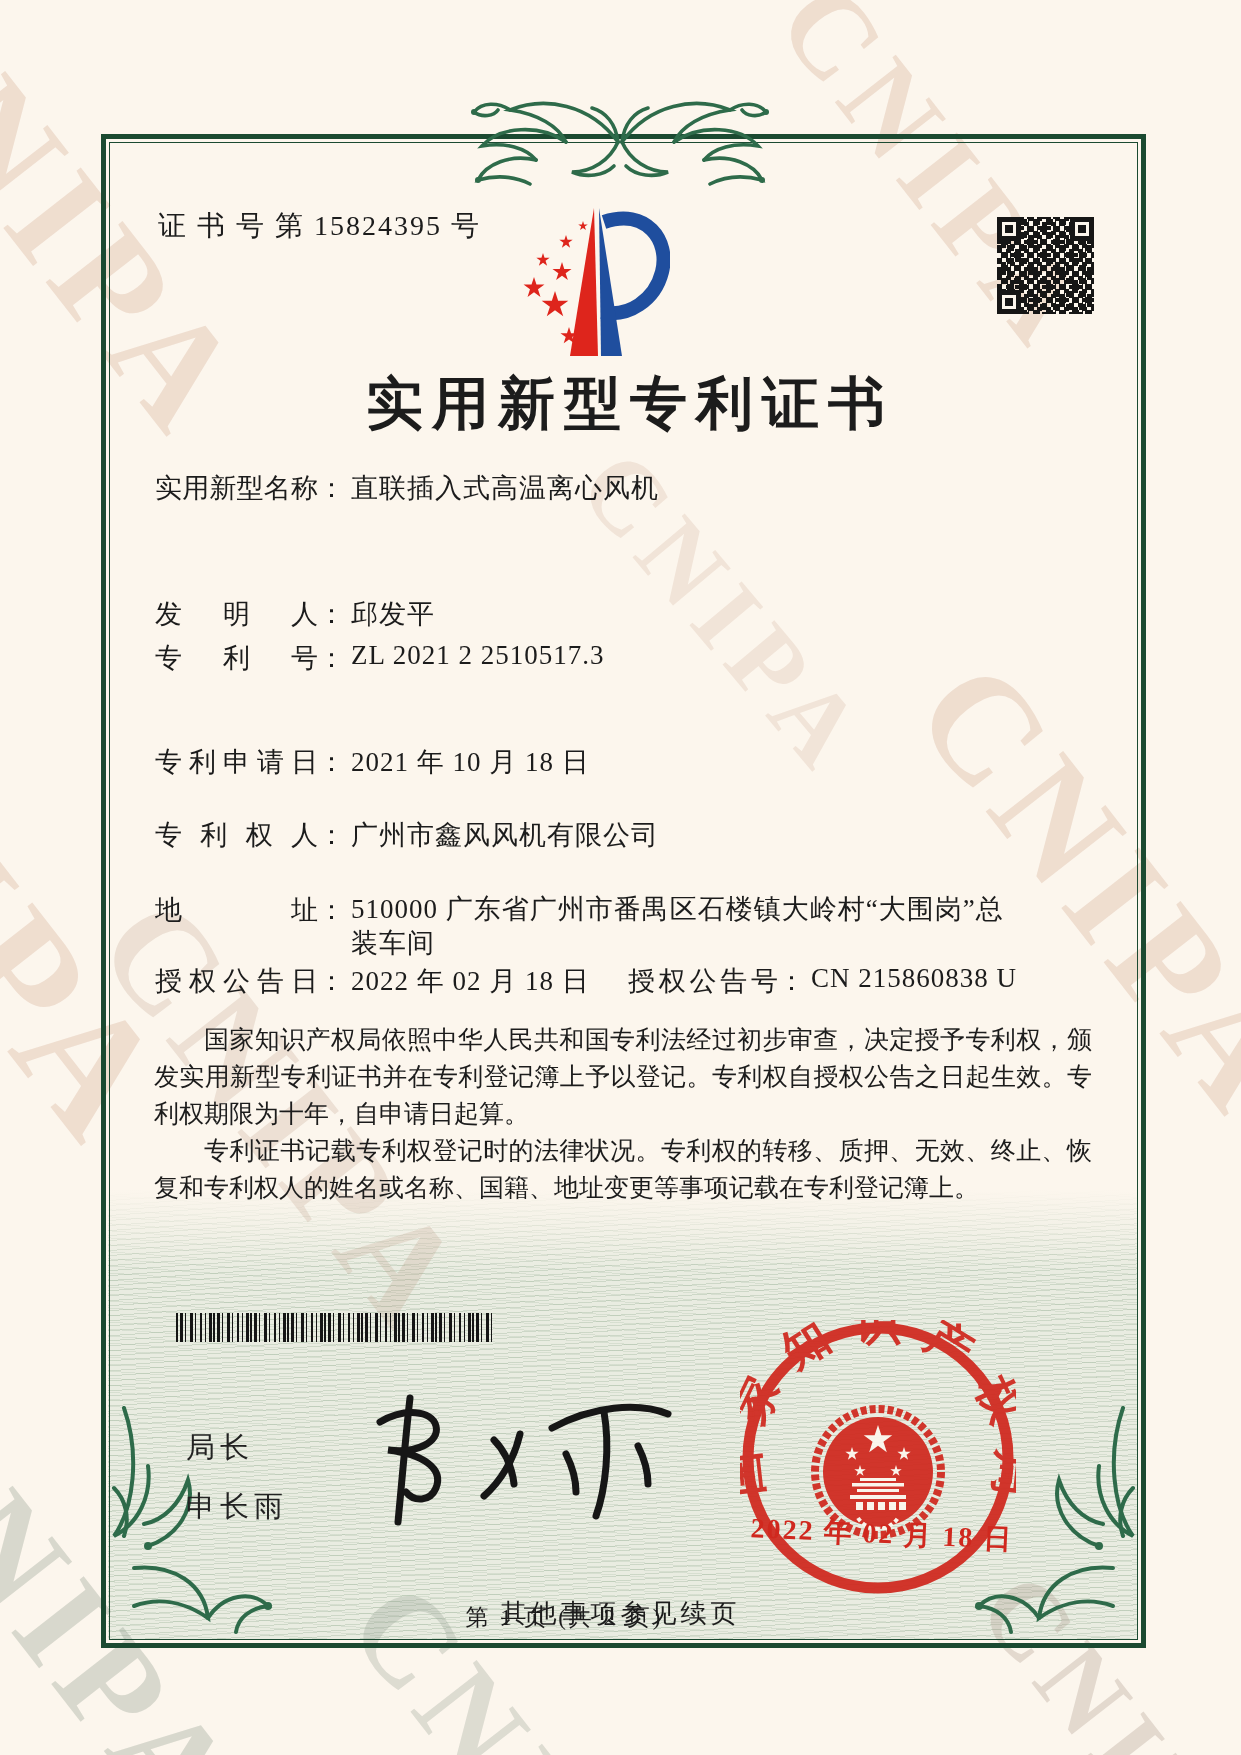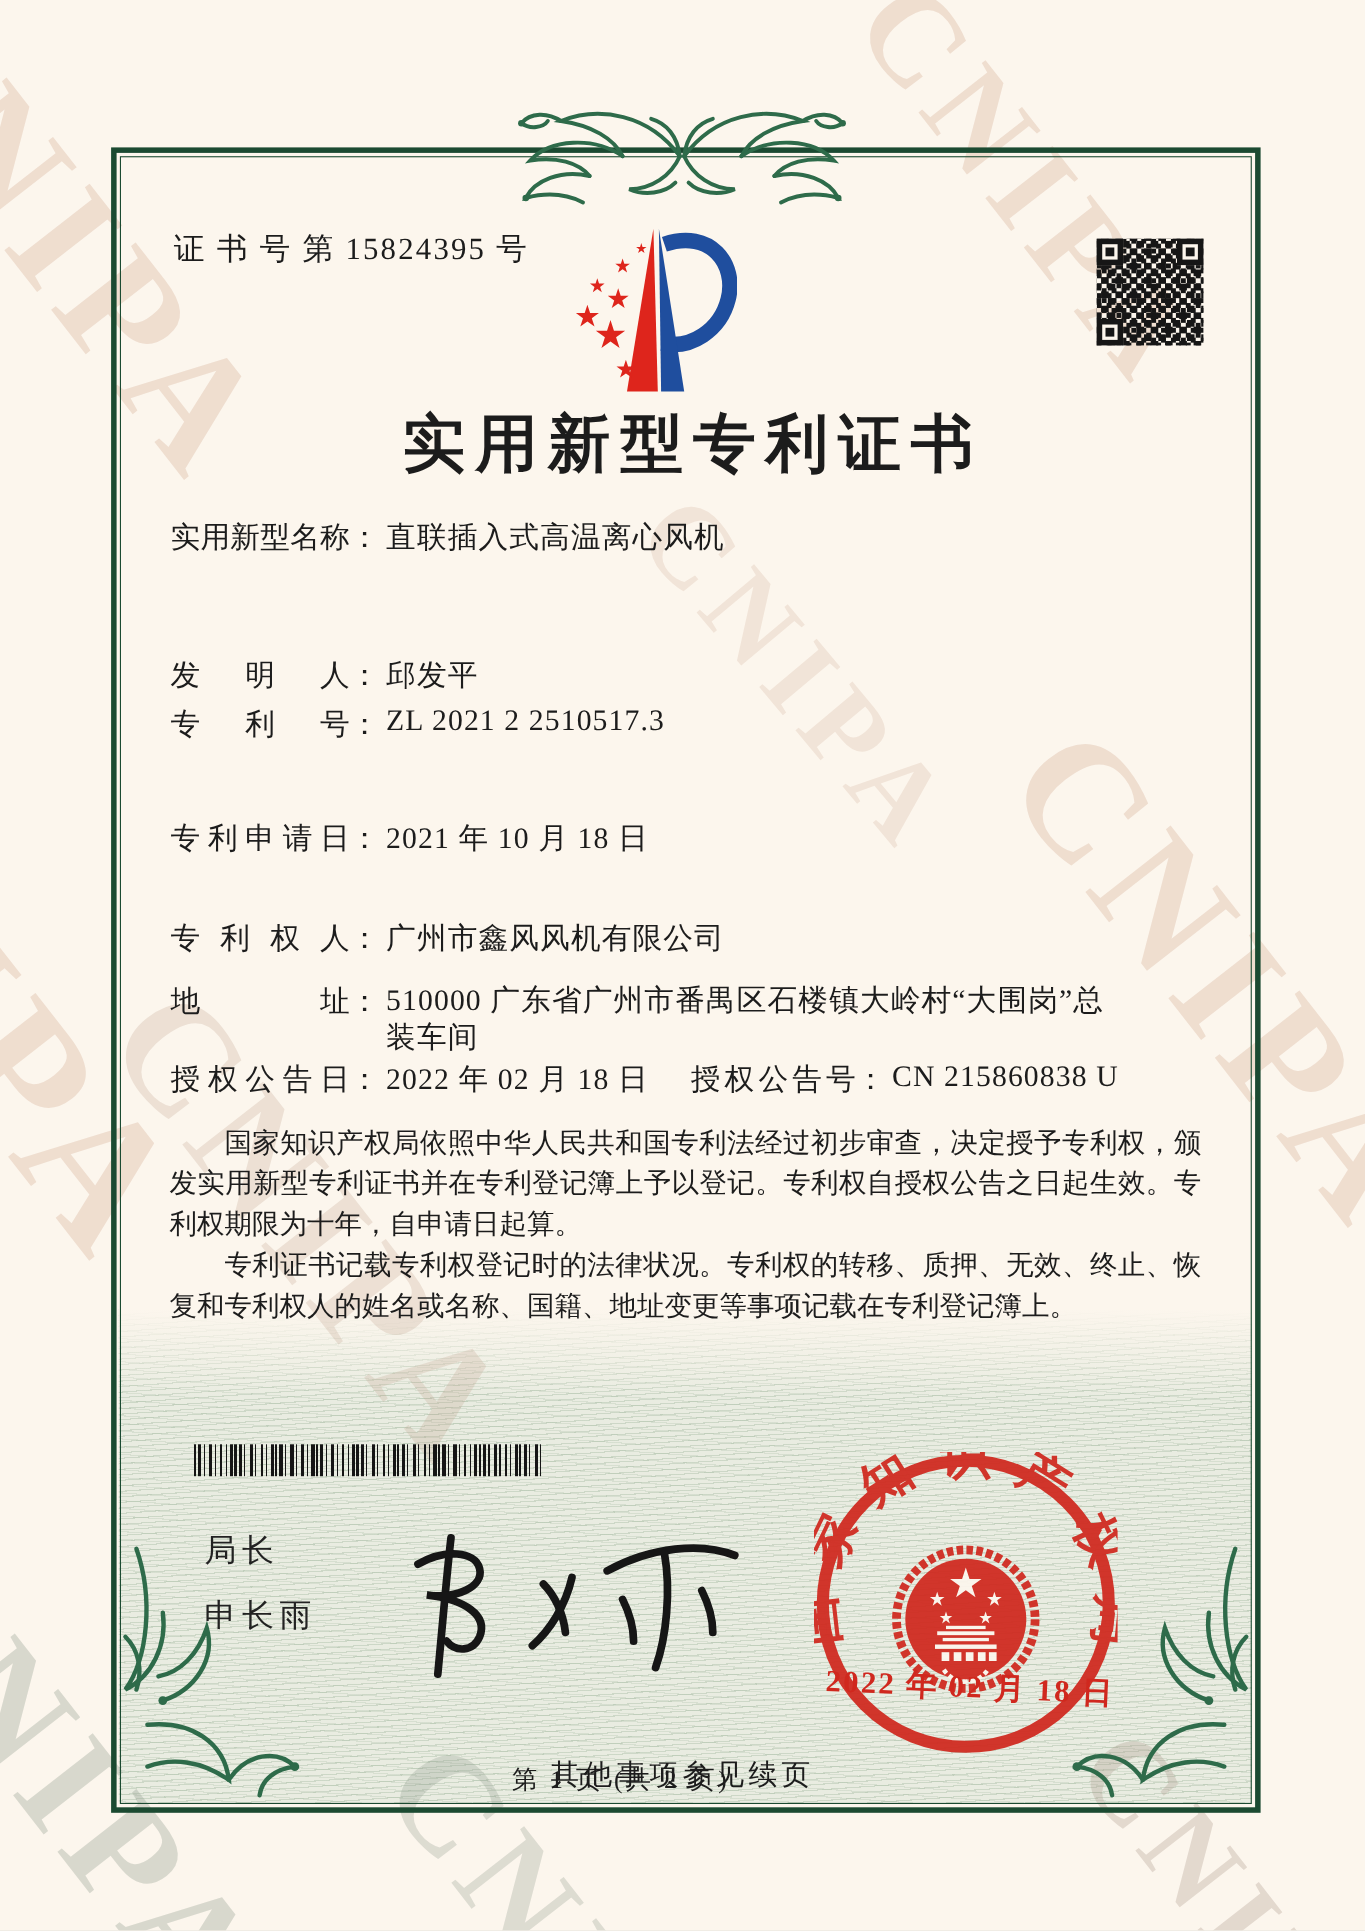--- a/index.html
+++ b/index.html
@@ -42,37 +42,37 @@
   .qr .finder::after{content:"";position:absolute;inset:3px;background:#161616;}
   .qr .f-tl{left:0;top:0;}.qr .f-tr{right:0;top:0;}.qr .f-bl{left:0;bottom:0;}
   .doc-title{position:absolute;left:0;top:366px;width:1241px;text-align:center;z-index:4;
        font-size:57px;font-weight:700;letter-spacing:9px;padding-left:19px;box-sizing:border-box;}
   
   .field{position:absolute;left:155px;font-size:27px;white-space:nowrap;z-index:4;}
   .field .lbl{display:inline-block;width:163px;text-align:justify;text-align-last:justify;vertical-align:top;}
   .field .colon{display:inline-block;vertical-align:top;}
   .field .val{display:inline-block;margin-left:6px;letter-spacing:1px;vertical-align:top;}
   .f-name{top:470px;} .f-inventor{top:596px;} .f-patno{top:640px;}
-  .f-filing{top:744px;} .f-patentee{top:835px;}
+  .f-filing{top:744px;} .f-patentee{top:817px;}
   .f-addr{top:892px;white-space:normal;}
   .f-addr .val{width:680px;line-height:34px;}
   .f-grant{top:963px;} .f-grantno{top:963px;left:628px;}
   .f-grantno .lbl{width:150px;}
   
   .body-text{position:absolute;left:154px;top:1021px;width:938px;z-index:4;
       font-size:25px;line-height:37px;text-align:justify;}
   .body-text p{margin:0;text-indent:2em;}
   
   .barcode{position:absolute;left:176px;top:1313px;width:316px;height:29px;z-index:4;
      background:repeating-linear-gradient(90deg,
        #151515 0 2px, rgba(0,0,0,0) 2px 4px, #151515 4px 7px, rgba(0,0,0,0) 7px 9px,
        #151515 9px 10px, rgba(0,0,0,0) 10px 14px, #151515 14px 17px, rgba(0,0,0,0) 17px 19px,
        #151515 19px 20px, rgba(0,0,0,0) 20px 24px, #151515 24px 26px, rgba(0,0,0,0) 26px 29px,
        #151515 29px 30px, rgba(0,0,0,0) 30px 33px, #151515 33px 36px, rgba(0,0,0,0) 36px 37px);}
-  .signer{position:absolute;left:186px;top:1390px;z-index:4;
+  .signer{position:absolute;left:186px;top:1428px;z-index:4;
      font-family:"Liberation Sans","DejaVu Sans",sans-serif;font-size:29px;letter-spacing:5px;color:#222;}
   .signer .name{margin-top:19px;}
   .signature{position:absolute;left:352px;top:1384px;width:330px;height:158px;z-index:4;}
   .seal{position:absolute;left:740px;top:1320px;width:276px;height:276px;z-index:5;opacity:.93;}
   .seal-date{position:absolute;left:742px;top:1515px;width:280px;text-align:center;z-index:6;
      color:#d0281e;font-size:28px;font-weight:600;letter-spacing:2px;transform:rotate(2.5deg);white-space:nowrap;}
   .page-info{position:absolute;left:0;top:1602px;width:1129px;text-align:center;font-size:23px;
      letter-spacing:3px;z-index:6;}
   .foot-note{position:absolute;left:0;top:1596px;width:1241px;text-align:center;font-size:26px;
      letter-spacing:4px;z-index:4;}

